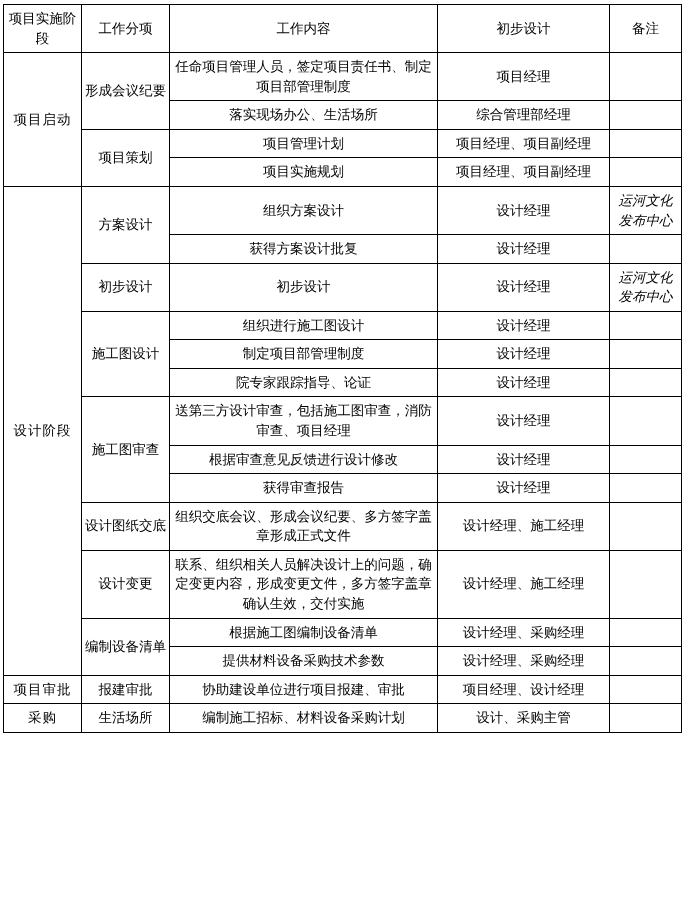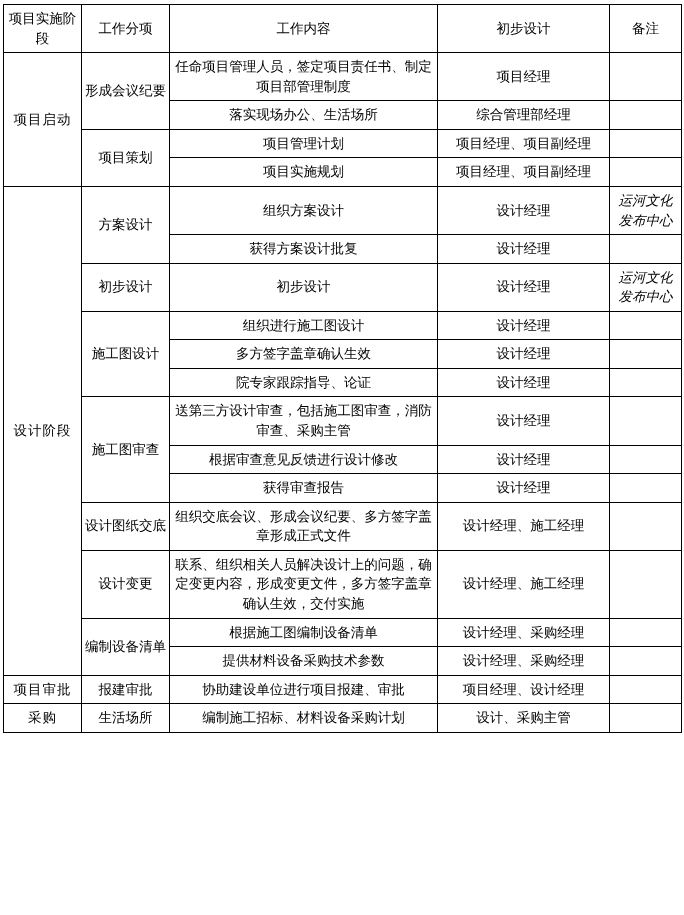--- a/index.html
+++ b/index.html
@@ -115,32 +115,32 @@
           <td>设计经理</td>
           <td class="note">运河文化发布中心</td>
         </tr>
         <tr>
           <td rowspan="3">施工图设计</td>
           <td>组织进行施工图设计</td>
           <td>设计经理</td>
           <td class="note"></td>
         </tr>
         <tr>
-          <td>多方签字盖章确认生效</td>
+          <td>制定项目部管理制度</td>
           <td>设计经理</td>
           <td class="note"></td>
         </tr>
         <tr>
           <td>院专家跟踪指导、论证</td>
           <td>设计经理</td>
           <td class="note"></td>
         </tr>
         <tr>
           <td rowspan="3">施工图审查</td>
-          <td>送第三方设计审查，包括施工图审查，消防审查、采购主管</td>
+          <td>送第三方设计审查，包括施工图审查，消防审查、项目经理</td>
           <td>设计经理</td>
           <td class="note"></td>
         </tr>
         <tr>
           <td>根据审查意见反馈进行设计修改</td>
           <td>设计经理</td>
           <td class="note"></td>
         </tr>
         <tr>
           <td>获得审查报告</td>

